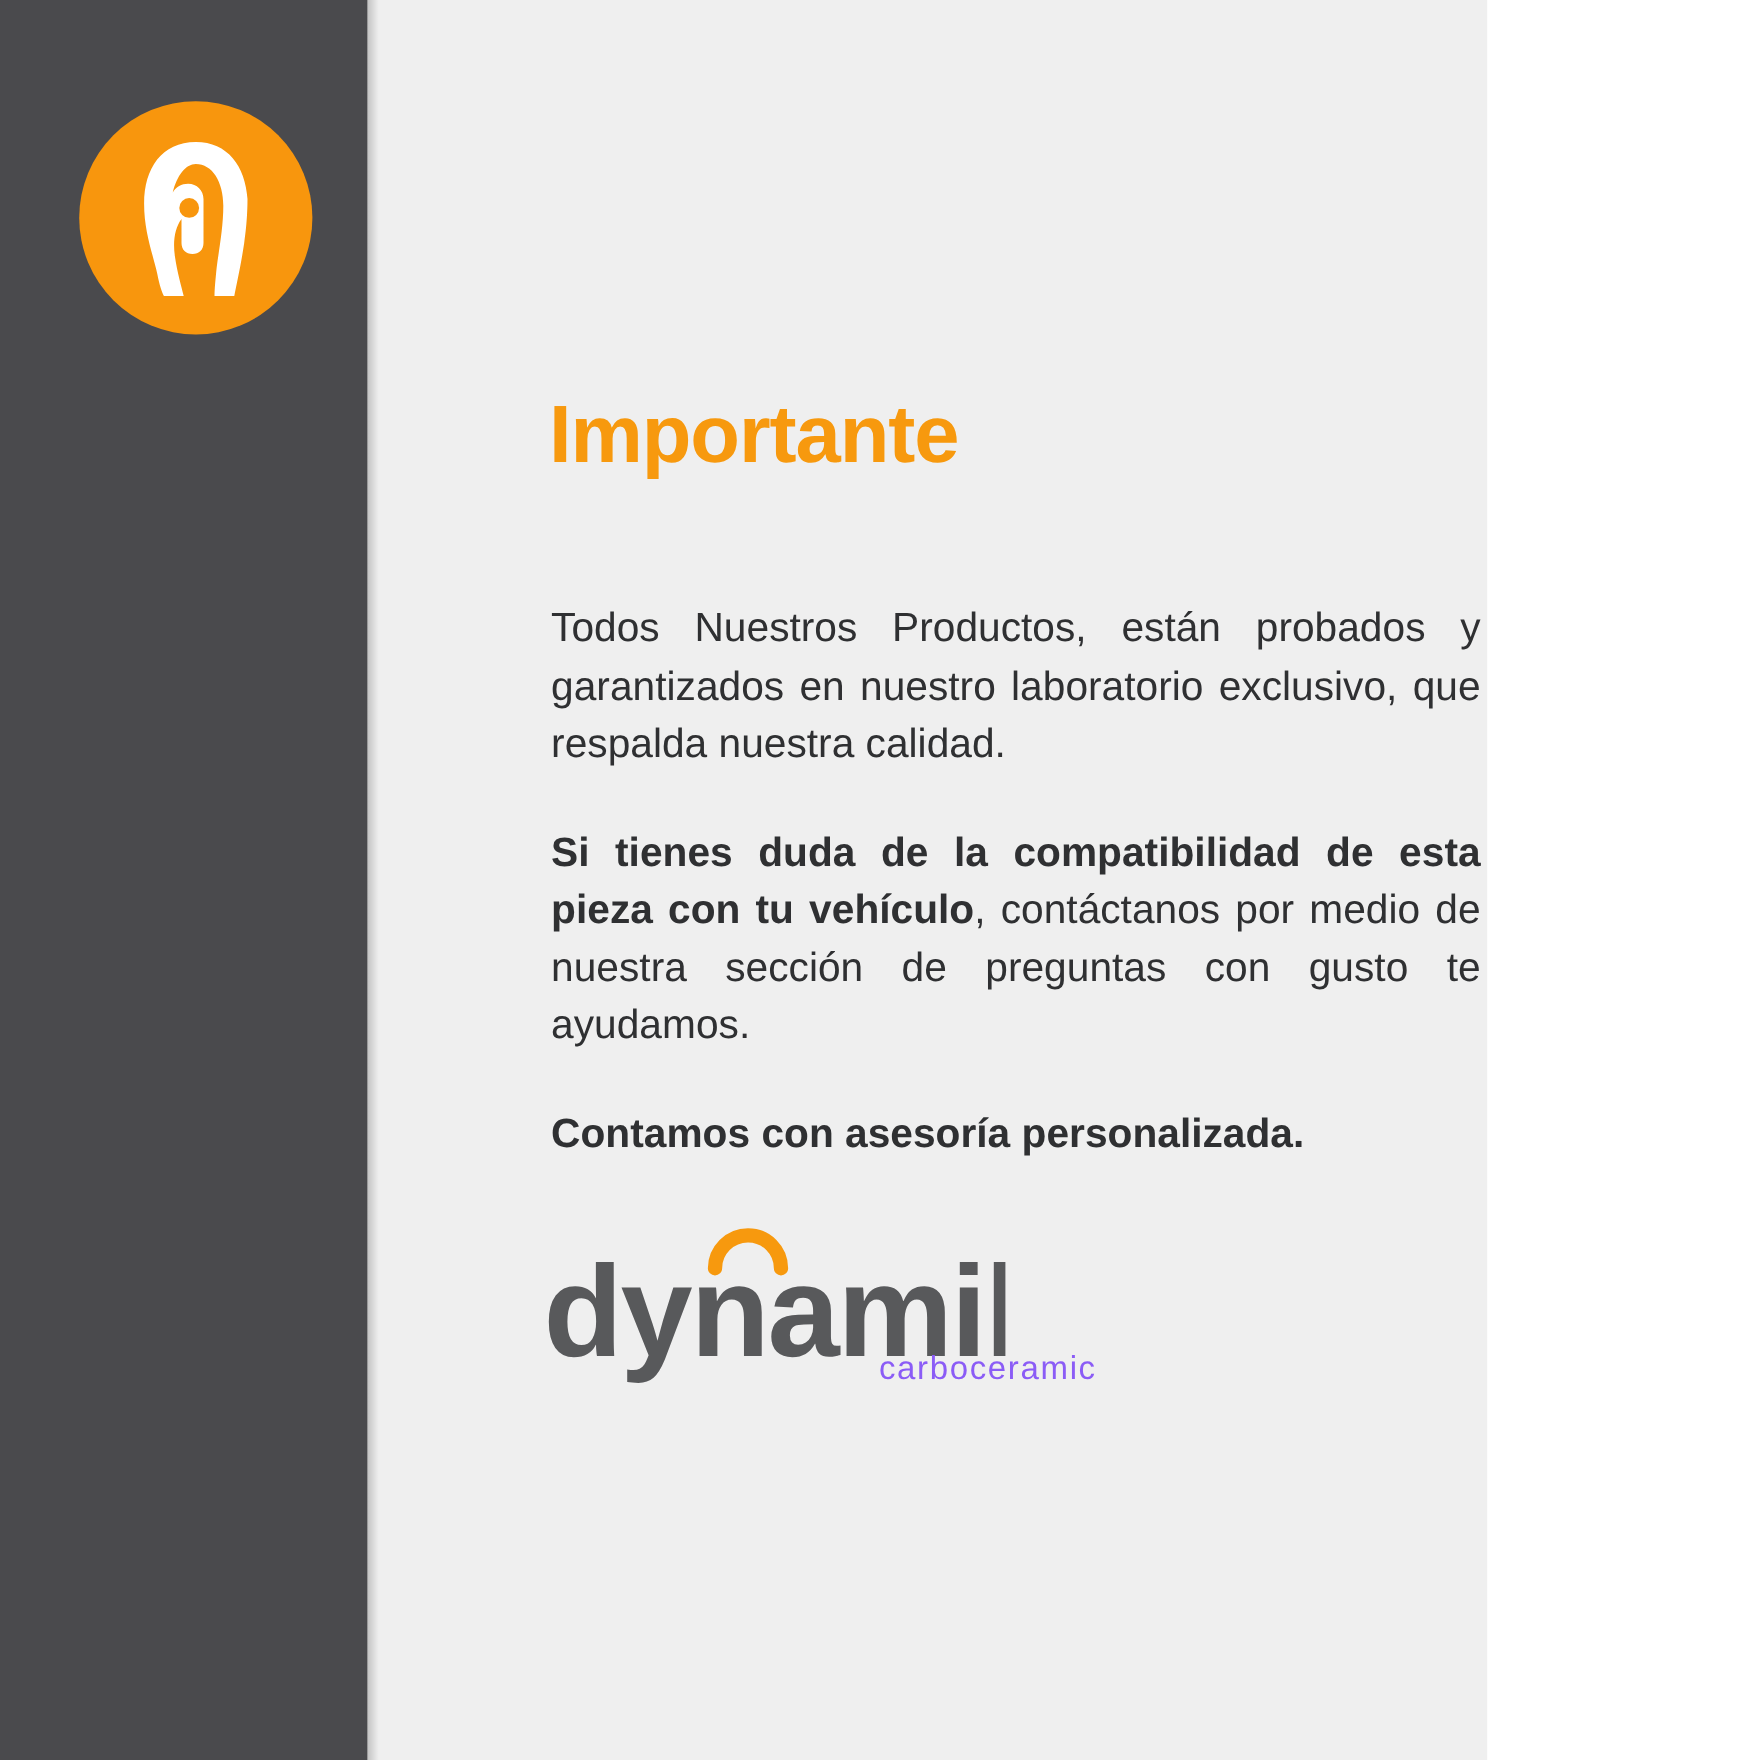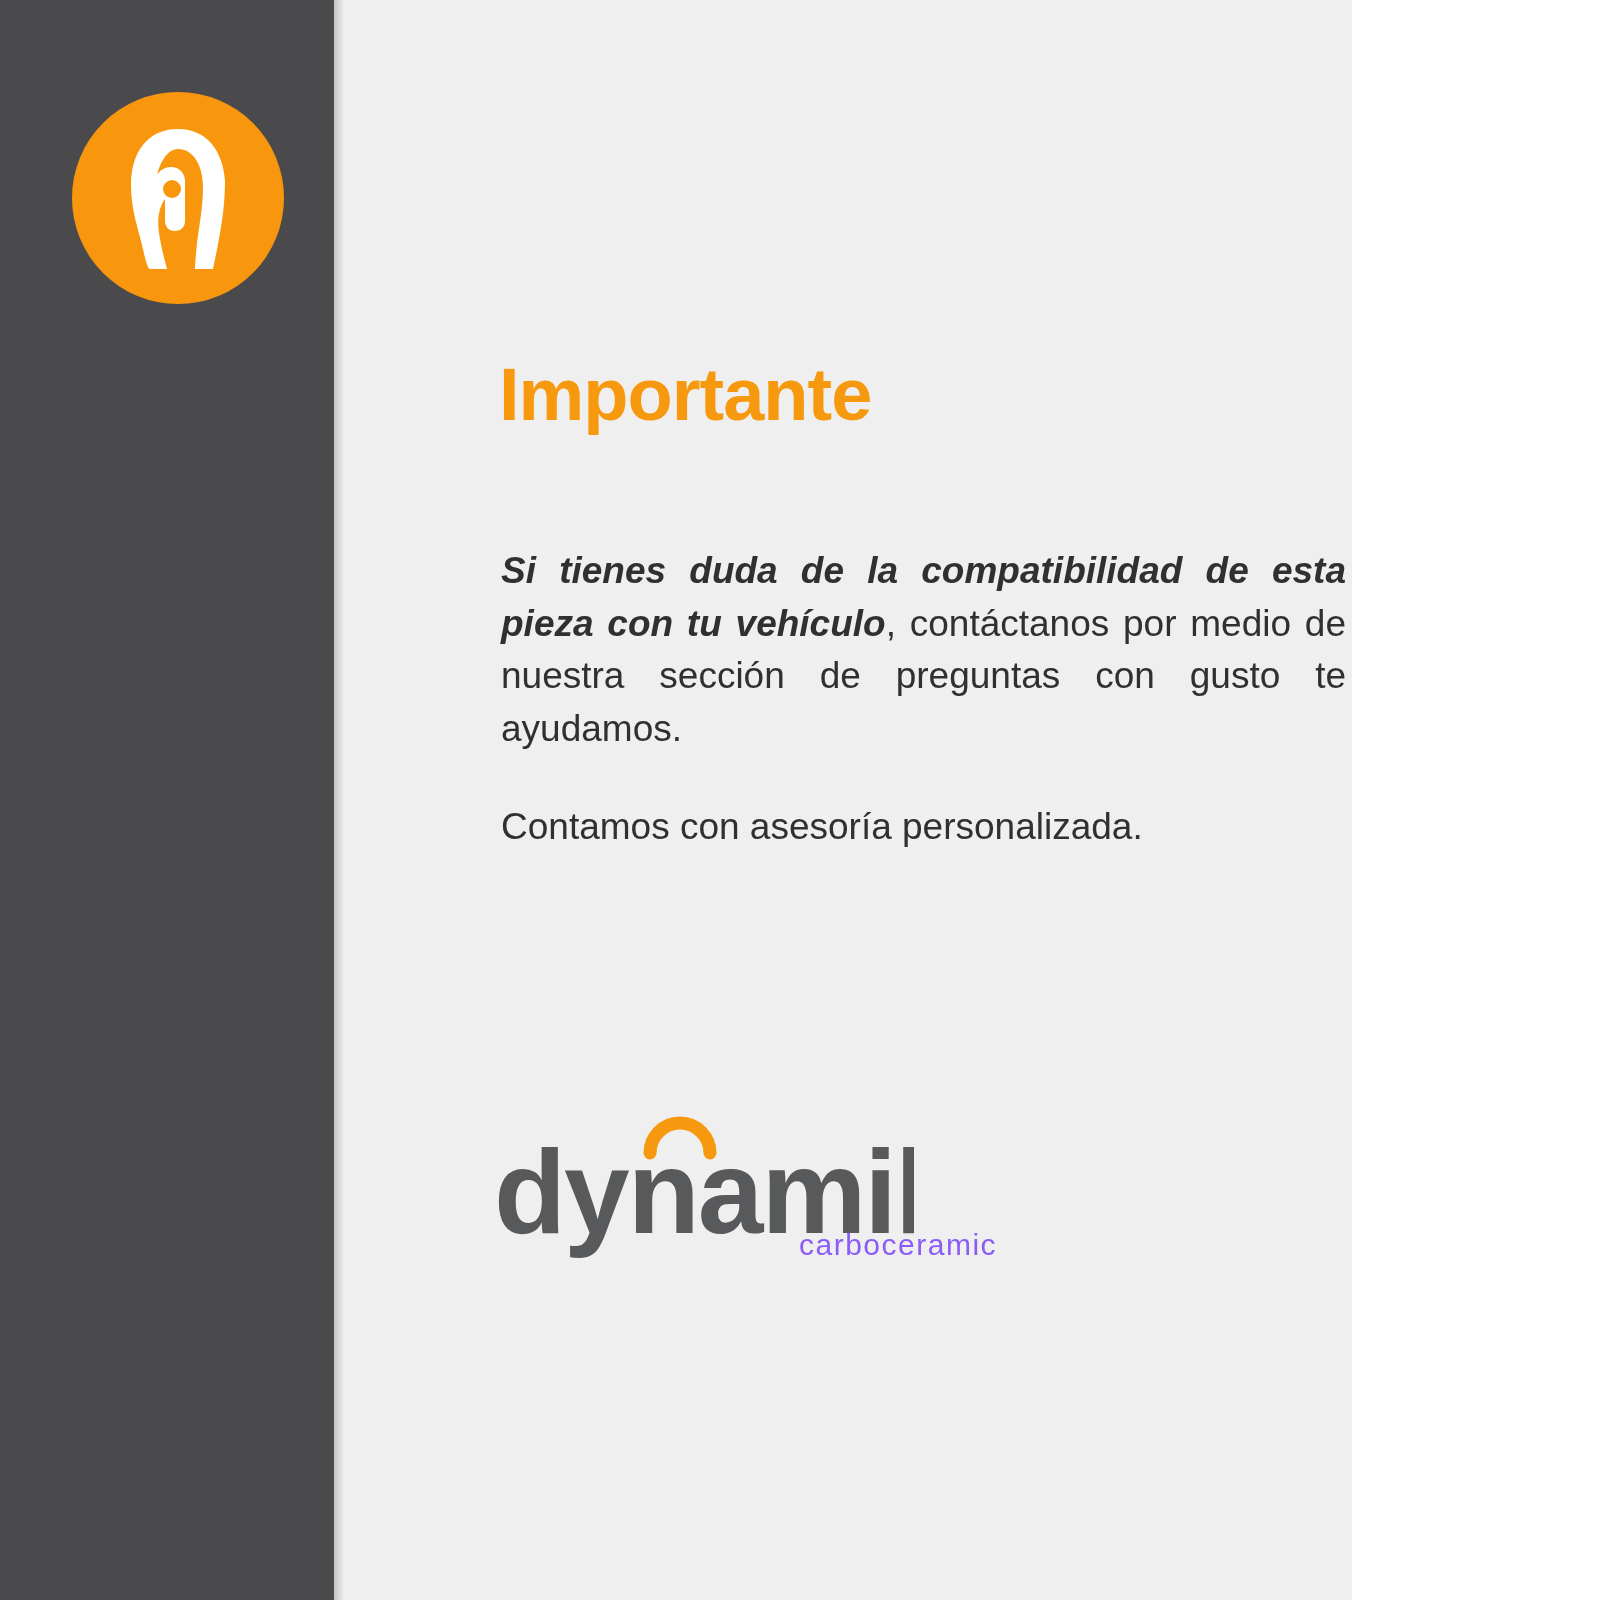--- a/index.html
+++ b/index.html
@@ -84,27 +84,27 @@
     color: #2f3032;
     font-size: 37px;
     line-height: 1.42;
   }
   .para {
     margin: 0 0 46px 0;
     text-align: justify;
   }
   .para:last-child {
     margin-bottom: 0;
+    font-weight: bold;
   }
   .para.left {
     text-align: left;
   }
   .para strong {
     font-weight: bold;
-    font-style: italic;
   }
 
   
   .logo {
     position: absolute;
     left: 150px;
     top: 1105px;
     width: 420px;
     height: 200px;
   }
@@ -157,20 +157,21 @@
       </svg>
     </span>
   </div>
 
   <div class="content">
 
     <div class="title">Importante</div>
 
     <div class="body-block">
 
+      <p class="para">Todos Nuestros Productos, están probados y garantizados en nuestro laboratorio exclusivo, que respalda nuestra calidad.</p>
 
       <p class="para"><strong>Si tienes duda de la compatibilidad de esta pieza con tu vehículo</strong><span>, contáctanos por medio de nuestra sección de preguntas con gusto te ayudamos.</span></p>
 
       <p class="para left">Contamos con asesoría personalizada.</p>
 
     </div>
 
     <div class="logo">
       <svg width="420" height="200" viewBox="0 0 420 200" aria-hidden="true">
 

